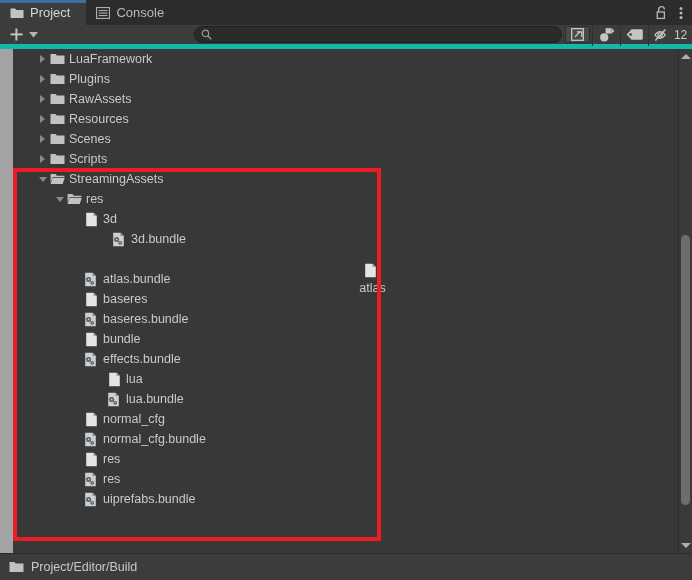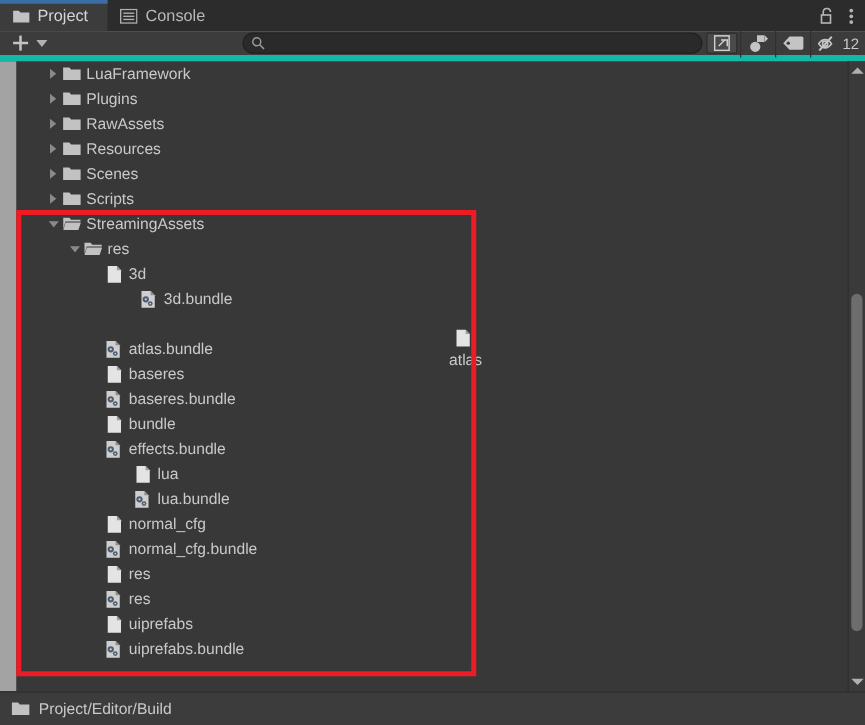--- a/index.html
+++ b/index.html
@@ -649,32 +649,20 @@
               <circle cx="8.2" cy="10.8" r="0.7" fill="#cfcfcf"></circle>
             </svg>
           </span>
           <span class="rlabel">res</span>
         </div>
         <div class="row" style="padding-left: 57px;">
           <span class="twisty empty">
             <span class="arrow-right"></span>
           </span>
           <span class="ricon">
-            <svg width="13" height="15" viewBox="0 0 13 15">
-              <path d="M1.2 0.8 h7.3 l3.3 3.3 v10.1 h-10.6 z" fill="#e4e4e4"></path>
-              <path d="M8.5 0.8 v3.3 h3.3 z" fill="#9c9c9c"></path>
-            </svg>
-          </span>
-          <span class="rlabel">uiprefabs</span>
-        </div>
-        <div class="row" style="padding-left: 57px;">
-          <span class="twisty empty">
-            <span class="arrow-right"></span>
-          </span>
-          <span class="ricon">
             <svg width="14" height="15" viewBox="0 0 14 15">
               <path d="M1.2 0.8 h7.3 l3.3 3.3 v10.1 h-10.6 z" fill="#cfcfcf"></path>
               <path d="M8.5 0.8 v3.3 h3.3 z" fill="#8d8d8d"></path>
               <circle cx="4.6" cy="7.4" r="2.5" fill="#4b5d70"></circle>
               <circle cx="4.6" cy="7.4" r="0.9" fill="#cfcfcf"></circle>
               <circle cx="8.2" cy="10.8" r="1.9" fill="#4b5d70"></circle>
               <circle cx="8.2" cy="10.8" r="0.7" fill="#cfcfcf"></circle>
             </svg>
           </span>
           <span class="rlabel">uiprefabs.bundle</span>

